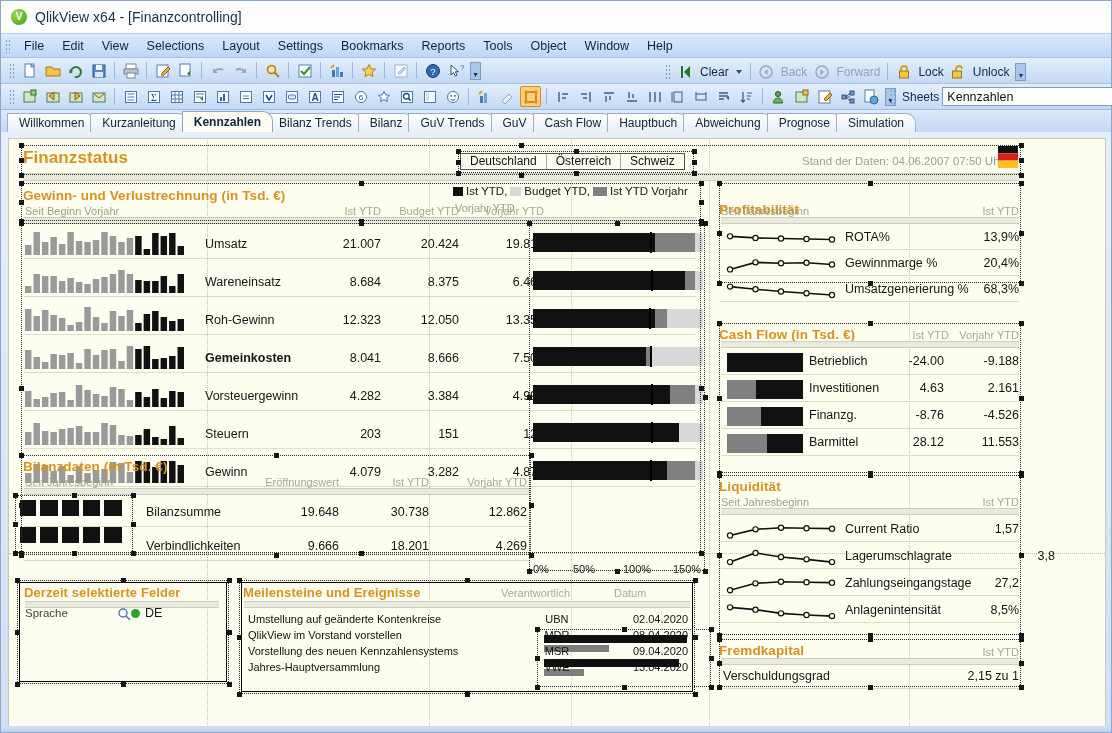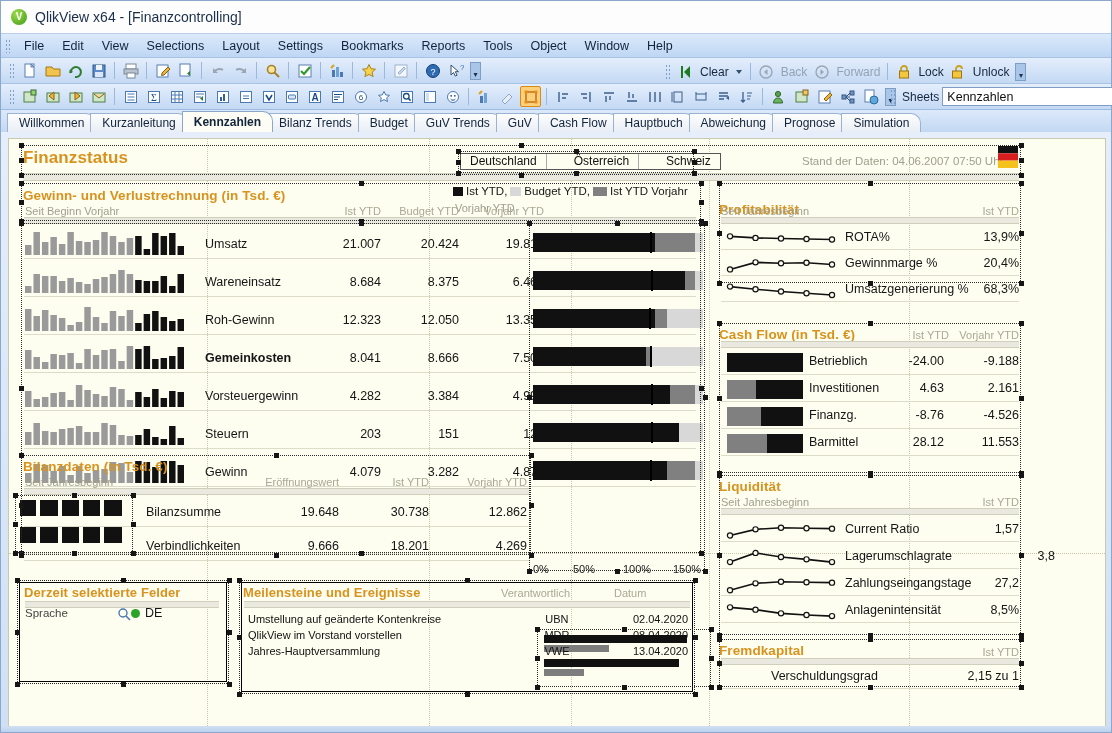--- a/index.html
+++ b/index.html
@@ -89,21 +89,21 @@
   .sbox { position:absolute; border:1px solid #000; }
   
   .axis { font-size:11px; color:#222; position:absolute; }
   
   .bk { position:absolute; background:#111; }
   .gy { position:absolute; background:#808080; }
   .lg { position:absolute; background:#d8d8d8; }
   .tick { position:absolute; width:2px; background:#000; }
   svg { display:block; }
   
-  .ctry { display:flex; border:1px solid #555; background:#fdfdf0; height:17px;gap:18px; }
+  .ctry { display:flex; border:1px solid #555; background:#fdfdf0; height:17px; }
   .ctry div { padding:0 9px; font-size:12px; line-height:15px;
               border-right:1px solid #aaa; color:#111; }
   .ctry div:last-child{ border-right:none; }
   
   .mrow { display:flex; font-size:11px; color:#111; height:16px;
           align-items:center; }
   .mrow .t { width:300px; }
   .mrow .r { width:112px; text-align:center; }
   .mrow .d { width:95px; text-align:right; }
   
@@ -529,21 +529,21 @@
       </div>
 
     </div>
   </div>
 
   <div id="tabs">
     <div class="tab">Willkommen</div>
     <div class="tab">Kurzanleitung</div>
     <div class="tab active">Kennzahlen</div>
     <div class="tab">Bilanz Trends</div>
-    <div class="tab">Budget</div>
+    <div class="tab">Bilanz</div>
     <div class="tab">GuV Trends</div>
     <div class="tab">GuV</div>
     <div class="tab">Cash Flow</div>
     <div class="tab">Hauptbuch</div>
     <div class="tab">Abweichung</div>
     <div class="tab">Prognose</div>
     <div class="tab">Simulation</div>
   </div>
 
   <div id="canvas">
@@ -982,21 +982,21 @@
         </div>
         <div class="ab lbl" style="left:836px;top:464px;">Anlagenintensität</div>
         <div class="ab num" style="left:930px;top:464px;width:80px;">8,5%</div>
         <div class="sepline" style="left:712px;top:483px;width:298px;"></div>
       </div>
 
     <div class="ab hdr" style="left:710px;top:504px;">Fremdkapital</div>
     <div class="ab colhd" style="left:930px;top:507px;width:80px;">Ist YTD</div>
     <div class="grayband ab" style="left:712px;top:519px;width:298px;height:7px;"></div>
     <div id="fk-rows">
-        <div class="ab lbl" style="left:714px;top:530px;margin-left:48px;">Verschuldungsgrad</div>
+        <div class="ab lbl" style="left:714px;top:530px;">Verschuldungsgrad</div>
         <div class="ab num" style="left:930px;top:530px;width:80px;">2,15 zu 1</div>
         <div class="sepline" style="left:712px;top:549px;width:298px;"></div>
       </div>
 
     <div class="ab hdr" style="left:14px;top:320px;">Bilanzdaten (in Tsd. €)</div>
     <div class="ab sub" style="left:16px;top:337px;">Seit Jahresbeginn</div>
     <div class="ab colhd" style="left:230px;top:337px;width:100px;">Eröffnungswert</div>
     <div class="ab colhd" style="left:340px;top:337px;width:80px;">Ist YTD</div>
     <div class="ab colhd" style="left:428px;top:337px;width:90px;">Vorjahr YTD</div>
     <div class="grayband ab" style="left:15px;top:349px;width:505px;height:7px;"></div>
@@ -1058,20 +1058,25 @@
     <div id="ms-rows" class="ab" style="left:239px;top:472px;width:440px;">
         <div class="mrow">
           <div class="t">Umstellung auf geänderte Kontenkreise</div>
           <div class="r">UBN</div>
           <div class="d">02.04.2020</div>
         </div>
         <div class="mrow">
           <div class="t">QlikView im Vorstand vorstellen</div>
           <div class="r">MDR</div>
           <div class="d">08.04.2020</div>
+        </div>
+        <div class="mrow">
+          <div class="t">Vorstellung des neuen Kennzahlensystems</div>
+          <div class="r">MSR</div>
+          <div class="d">09.04.2020</div>
         </div>
         <div class="mrow">
           <div class="t">Jahres-Hauptversammlung</div>
           <div class="r">VWE</div>
           <div class="d">13.04.2020</div>
         </div>
       </div>
 
   <div class="dbox" style="left:12px;top:6px;width:1000px;height:30px;"></div>
       <div class="hs" style="left:10px;top:4px;"></div>

